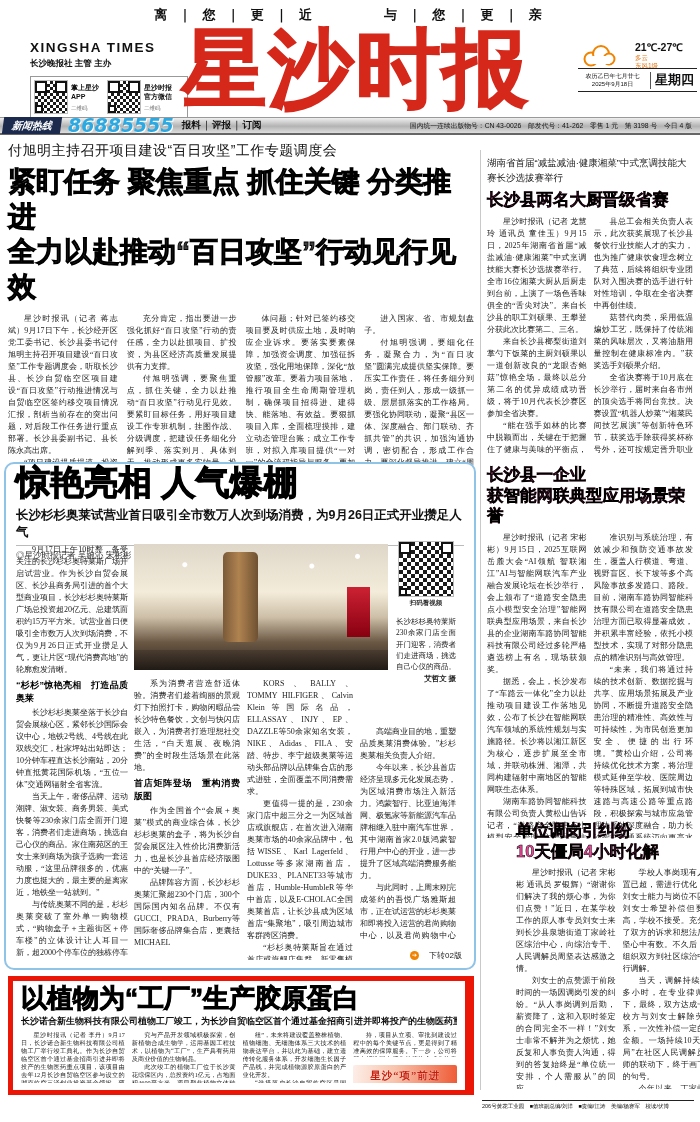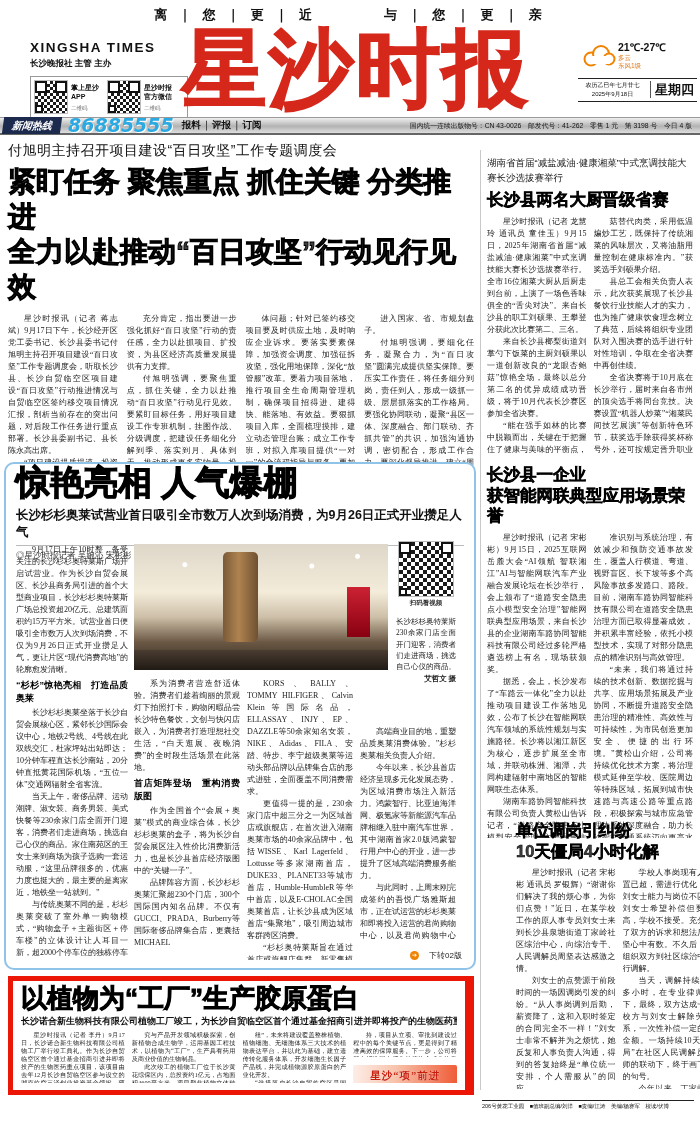--- a/index.html
+++ b/index.html
@@ -18,26 +18,26 @@
   .qr{position:relative;background:repeating-conic-gradient(#1a1a1a 0% 25%,#fff 25% 50%) 0 0/6px 6px;outline:1px solid #bbb}
   .qr-sm{width:32px;height:32px}
   .qr-lg{width:54px;height:54px;margin:0 auto;background-size:8px 8px}
   .qr::before,.qr::after,.qr i{content:"";position:absolute;width:8px;height:8px;border:2px solid #111;background:#fff}
   .qr::before{top:0;left:0}.qr::after{top:0;right:0}.qr i{bottom:0;left:0;display:block}
   .qr-labels{display:flex;flex-direction:column;font-size:7px;font-weight:700;line-height:1.35;padding-top:2px}
   .qr-labels em{font-style:normal;font-weight:400;font-size:5.5px;color:#666;margin-top:3px}
   .paper-title{position:absolute;left:168px;top:24px;width:375px;text-align:center;
                font-family:"DejaVu Serif",serif;font-weight:900;font-size:85px;line-height:1.05;
                color:#d5281b;letter-spacing:2px;-webkit-text-stroke:1.5px #d5281b}
-  .weather{position:absolute;left:580px;top:40px;width:118px;display:flex;gap:2px;align-items:center}
+  .weather{position:absolute;left:580px;top:40px;width:118px;display:flex;gap:19px;align-items:center}
   .cloud{width:36px;height:26px;flex:none}
   .temp{font-size:10.5px;font-weight:700}
   .cond,.wind{font-size:6.5px;color:#e07818;line-height:1.3}
-  .datebox{position:absolute;left:578px;top:78px;width:119px;border-top:1.5px solid #222;
-           border-bottom:1.5px solid #222;padding:2px 0;display:flex;align-items:flex-start;gap:4px}
+  .datebox{position:absolute;left:578px;top:68px;width:119px;border-top:1.5px solid #222;
+           border-bottom:1.5px solid #222;padding:2px 0;display:flex;align-items:flex-end;gap:4px}
   .date-left{font-size:6px;line-height:1.45;text-align:center;flex:1;border-right:1px solid #555;padding-right:3px}
   .weekday{font:700 13px "Liberation Serif",serif;padding-right:3px}
 
   
   .hotline{position:absolute;left:0;top:117px;width:700px;height:18px;
            background:linear-gradient(180deg,#efefef,#b3b3b3 55%,#dedede);
            border-top:1px solid #999;border-bottom:2px solid #666;display:flex;align-items:center}
   .hot-label{background:#1c2b4d;color:#fff;font:italic 700 10px/1 "Liberation Sans",sans-serif;
              padding:4px 9px 3px;transform:skewX(-8deg);margin-left:3px}
   .hot-number{color:#2ba9e2;font:italic 900 19px/1 "DejaVu Sans",sans-serif;margin:0 8px 0 7px;text-shadow:1px 1px 0 #fff}
@@ -54,21 +54,21 @@
   .lead{position:absolute;left:8px;top:142px;width:466px}
   .lead-kicker{font-size:14px;letter-spacing:.5px;margin-bottom:4px}
   .lead-hl{font-size:28px;font-weight:900;line-height:1.25;color:#404040;-webkit-text-stroke:.9px #000}
   .lead-cols{display:flex;gap:9px;margin-top:9px;height:160px;overflow:hidden}
 
   .vdiv{position:absolute;left:480px;top:150px;width:1px;height:940px;background:#c9c9c9}
 
   
   .chef{position:absolute;left:487px;top:156px;width:206px}
   .chef-kicker{font-size:9.5px;line-height:1.55;color:#222}
-  .sec-hl{font-size:16.5px;font-weight:900;line-height:1.25;color:#404040;-webkit-text-stroke:.5px #000}
+  .sec-hl{font-size:16.5px;font-weight:900;line-height:1.25;color:#ec4899;-webkit-text-stroke:.5px #000}
   .chef .sec-hl{margin:4px 0 6px}
   .twocol{display:flex;gap:7px;overflow:hidden}
   .chef .twocol{height:238px}
 
   
   .mall{position:absolute;left:4px;top:462px;width:472px;height:508px;border:2px solid #8fc3e8;
         border-radius:10px;background:#fff;padding:0 10px}
   .mall-hl{font-size:34px;font-weight:900;line-height:1.1;color:#000;-webkit-text-stroke:1.1px #000}
   .mall-sub{font-size:12.5px;font-weight:700;margin-top:6px;padding-bottom:4px;border-bottom:1px solid #bbb}
   .mall-byline{font-size:8.5px;margin-top:4px;color:#333}
@@ -214,22 +214,22 @@
   <div class="chef">
     <div class="chef-kicker">湖南省首届“减盐减油·健康湘菜”中式烹调技能大赛长沙选拔赛举行</div>
     <div class="sec-hl">长沙县两名大厨晋级省赛</div>
     <div class="twocol">
       <div class="col">
           <p>星沙时报讯（记者 龙慧玲 通讯员 童佳玉）9月15日，2025年湖南省首届“减盐减油·健康湘菜”中式烹调技能大赛长沙选拔赛举行。全市16位湘菜大厨从后厨走到台前，上演了一场色香味俱全的“舌尖对决”。来自长沙县的职工刘硕果、王攀登分获此次比赛第二、三名。</p>
           <p>来自长沙县榔梨街道刘掌勺下饭菜的主厨刘硕果以一道创新改良的“龙眼杏鲍菇”惊艳全场，最终以总分第二名的优异成绩成功晋级，将于10月代表长沙赛区参加全省决赛。</p>
           <p>“能在强手如林的比赛中脱颖而出，关键在于把握住了健康与美味的平衡点，我们通过创新改良，用杏鲍</p>
         </div>
       <div class="col">
+          <p>县总工会相关负责人表示，此次获奖展现了长沙县餐饮行业技能人才的实力，也为推广健康饮食理念树立了典范，后续将组织专业团队对入围决赛的选手进行针对性培训，争取在全省决赛中再创佳绩。</p>
           <p>菇替代肉类，采用低温煸炒工艺，既保持了传统湘菜的风味层次，又将油脂用量控制在健康标准内。”获奖选手刘硕果介绍。</p>
-          <p>县总工会相关负责人表示，此次获奖展现了长沙县餐饮行业技能人才的实力，也为推广健康饮食理念树立了典范，后续将组织专业团队对入围决赛的选手进行针对性培训，争取在全省决赛中再创佳绩。</p>
           <p>全省决赛将于10月底在长沙举行，届时来自各市州的顶尖选手将同台竞技。决赛设置“机器人炒菜”“湘菜民间技艺展演”等创新特色环节，获奖选手除获得奖杯称号外，还可按规定晋升职业资格等级。</p>
         </div>
     </div>
   </div>
 
   <div class="mall">
     <div class="mall-hl">惊艳亮相 人气爆棚</div>
     <div class="mall-sub">长沙杉杉奥莱试营业首日吸引全市数万人次到场消费，为9月26日正式开业攒足人气</div>
     <div class="mall-byline">◎星沙时报记者 吴婉沁 宋彬彬</div>
 

